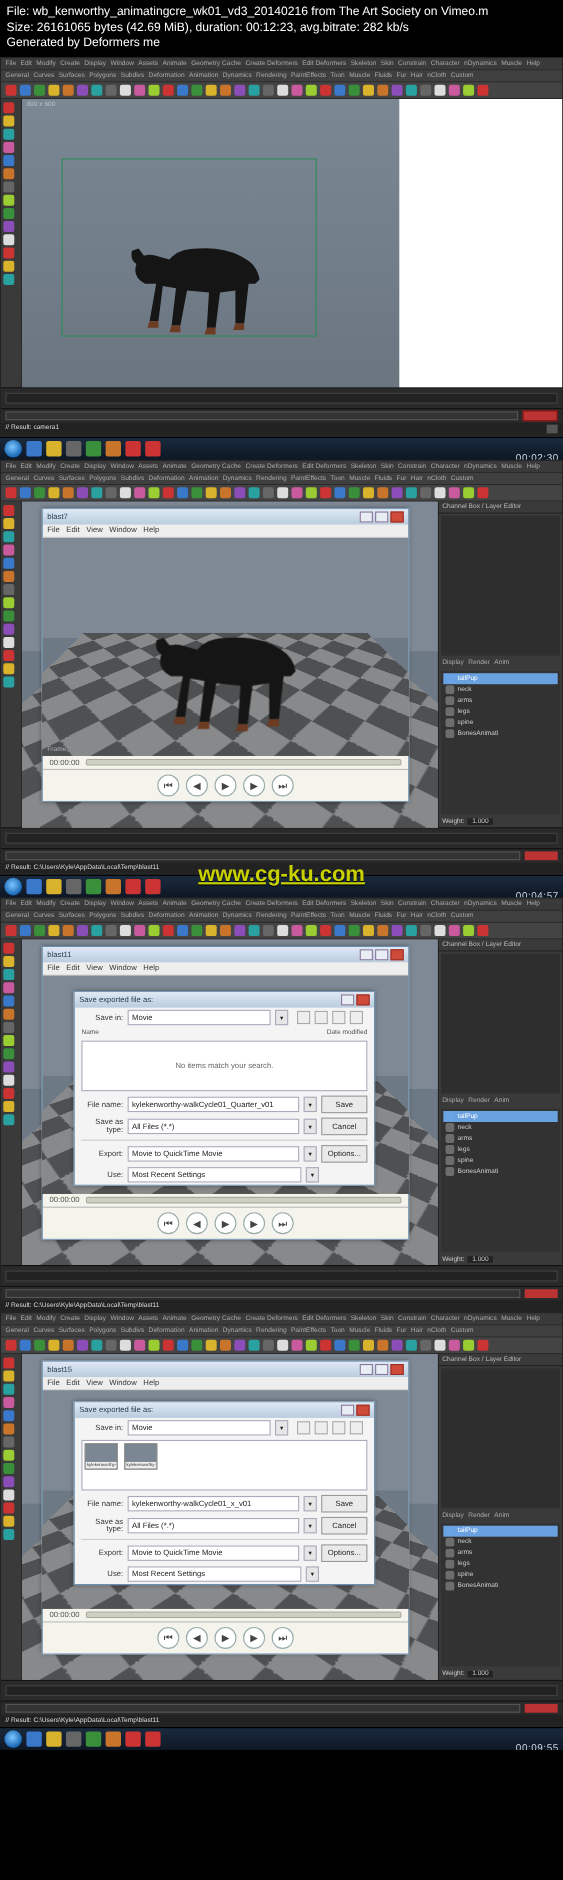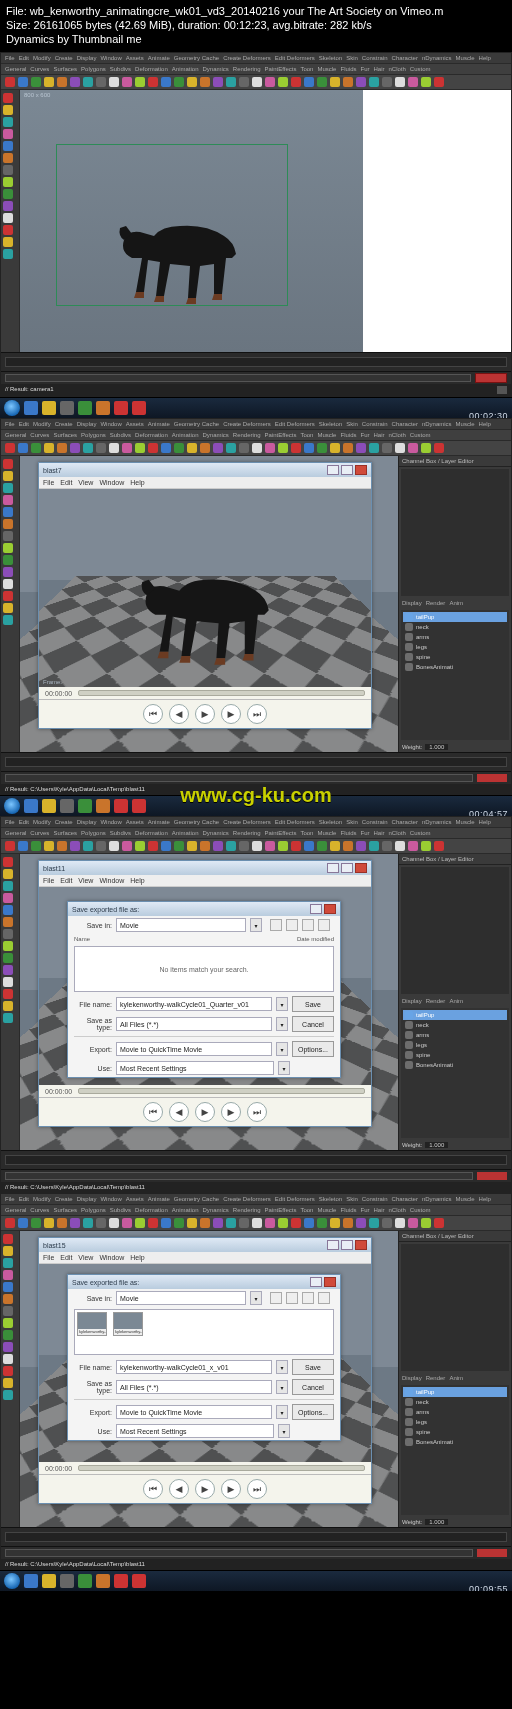--- a/index.html
+++ b/index.html
@@ -92,23 +92,23 @@
   .c-yl{background:#d8b32b;} .c-or{background:#c9742b;} .c-pp{background:#8b4db8;}
   .c-cy{background:#2aa1a1;} .c-gy{background:#666;} .c-wh{background:#ddd;}
   .c-pk{background:#c95a9e;} .c-lm{background:#9acd32;}
 </style>
 </head>
 <body>
 
 <div class="page">
 
   <div class="meta-header">
-    <div>File: wb_kenworthy_animatingcre_wk01_vd3_20140216 your The Art Society on Vimeo.m</div>
+    <div>File: wb_kenworthy_animatingcre_wk01_vd3_20140216 from The Art Society on Vimeo.m</div>
     <div>Size: 26161065 bytes (42.69 MiB), duration: 00:12:23, avg.bitrate: 282 kb/s</div>
-    <div>Dynamics by Thumbnail me</div>
+    <div>Generated by Deformers me</div>
   </div>
 
   <div class="frame">
     <div class="menubar" id="menubar1">
         <span>File</span>
         <span>Edit</span>
         <span>Modify</span>
         <span>Create</span>
         <span>Display</span>
         <span>Window</span>
@@ -430,21 +430,21 @@
     <div class="timeline">
         <div class="track"></div>
       </div>
     <div class="rangebar">
         <div class="rng"></div>
         <div style="width:30px;height:8px;background:#b33;"></div>
       </div>
     <div class="cmdline">
         <span>// Result:  C:\Users\Kyle\AppData\Local\Temp\blast11</span>
       </div>
-    <div class="watermark" style="bottom:-12px;">www.cg-ku.com</div>
+    <div class="watermark" style="bottom:-12px;text-decoration:underline;">www.cg-ku.com</div>
   </div>
   <div class="taskbar">
     <div class="start"></div>
     <div class="tic c-bl"></div>
     <div class="tic c-yl"></div>
     <div class="tic c-gy"></div>
     <div class="tic c-gn"></div>
     <div class="tic c-or"></div>
     <div class="tic c-red"></div>
     <div class="tic c-red"></div>

